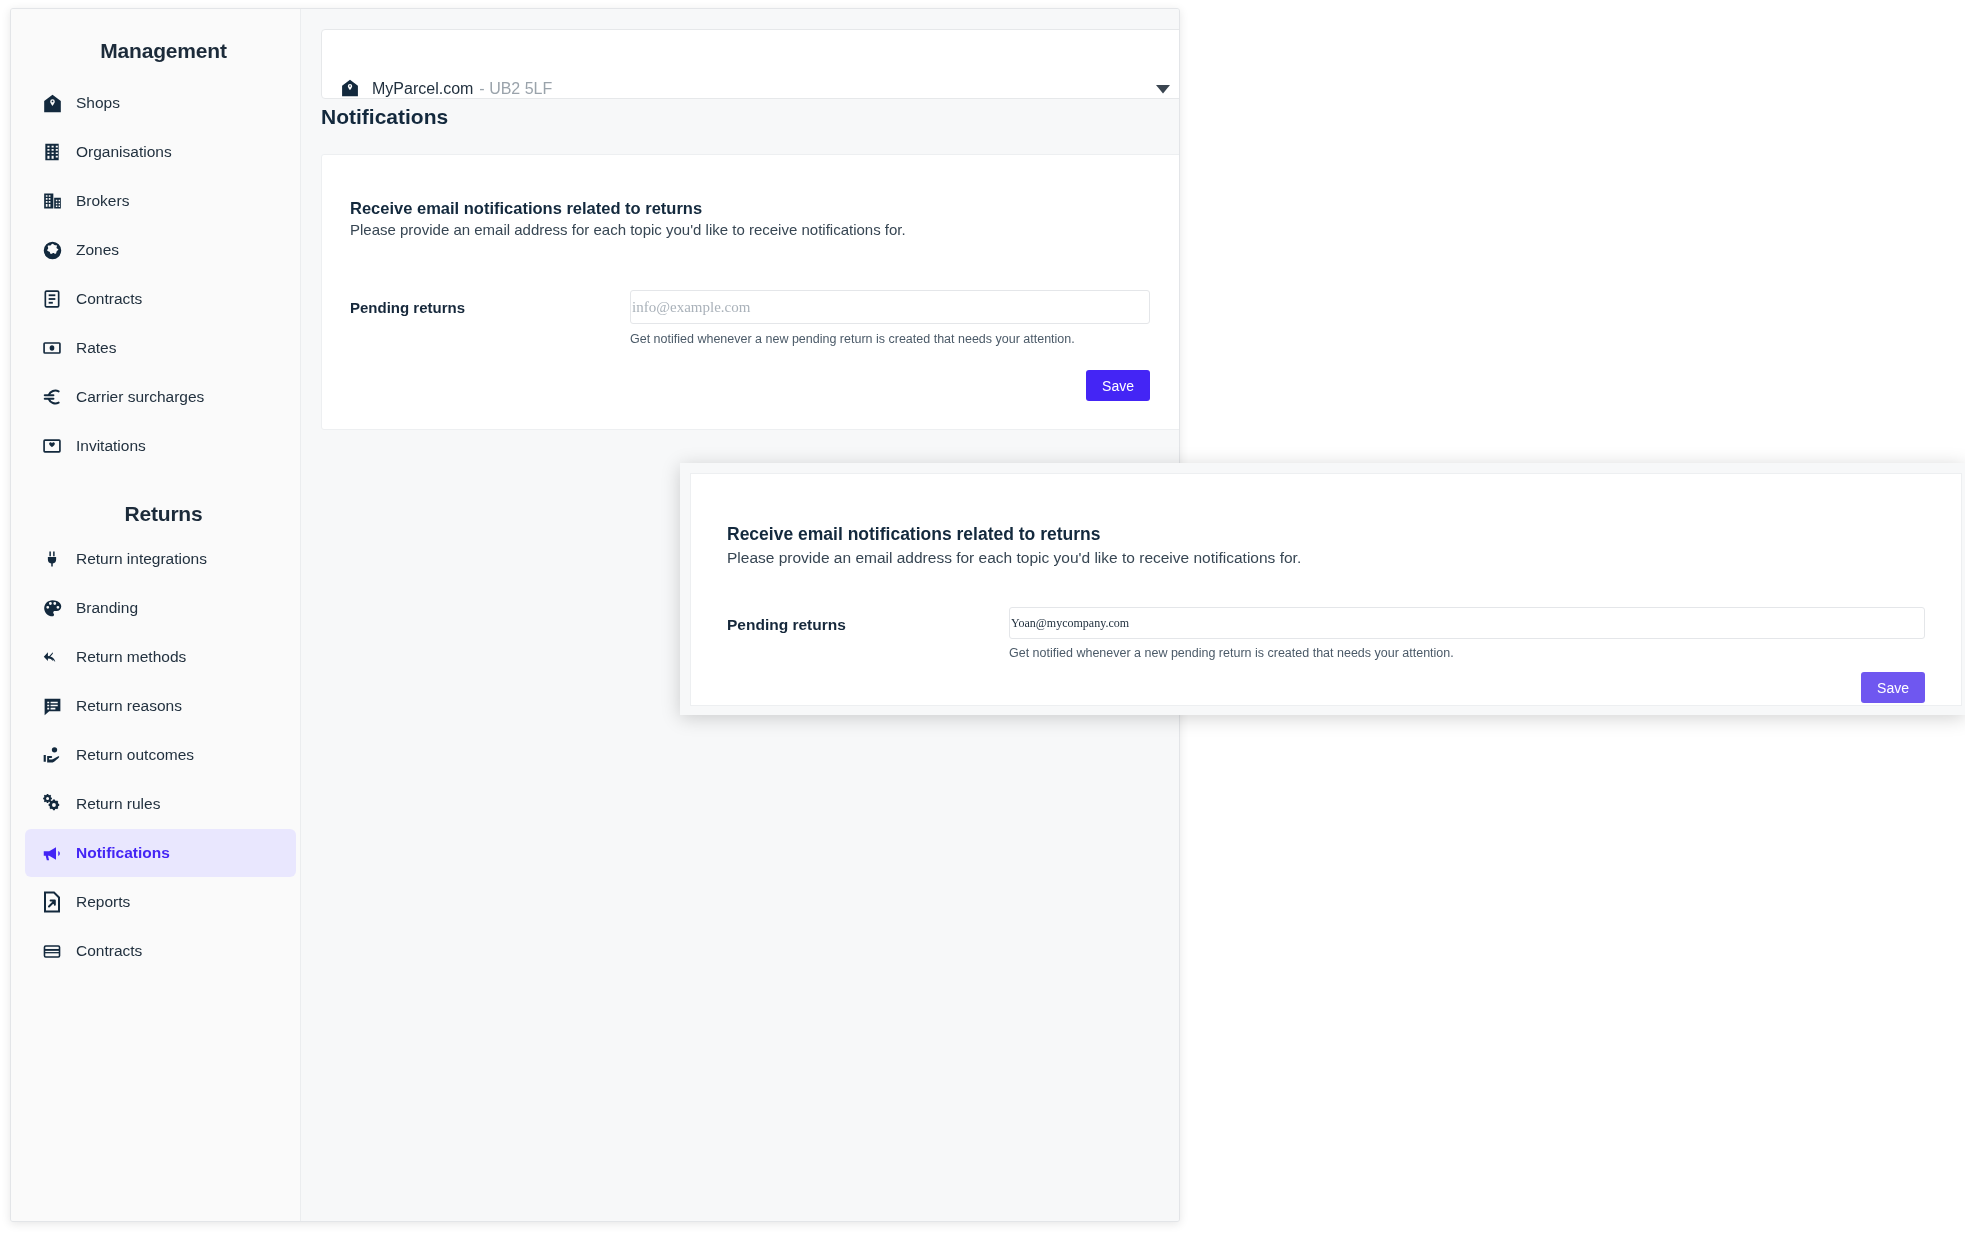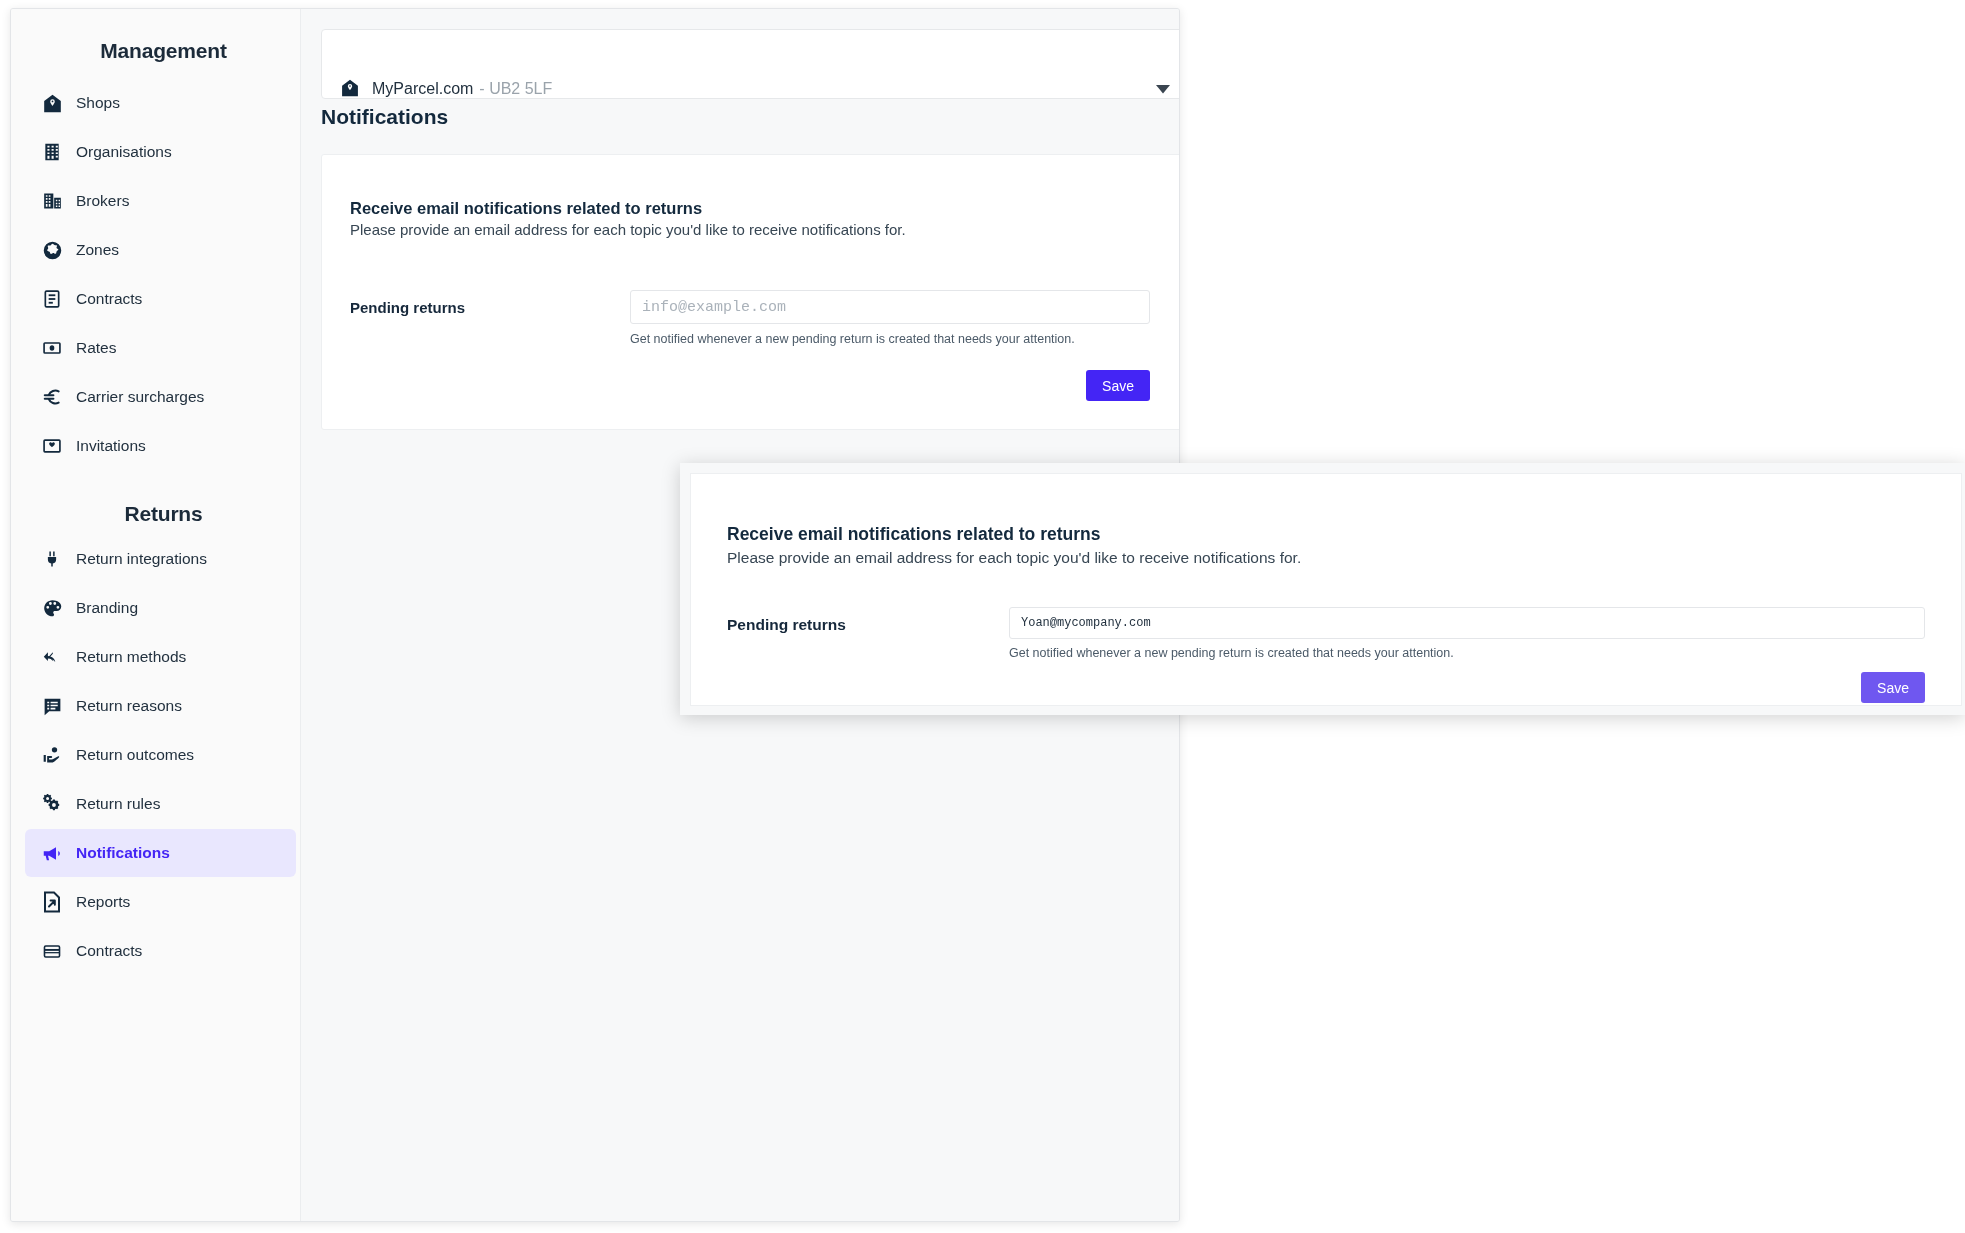--- a/index.html
+++ b/index.html
@@ -158,24 +158,24 @@
     min-width: 280px;
     padding-top: 9px;
   }
   .field-control { flex: 1; }
   .text-input {
     width: 100%;
     height: 34px;
     box-sizing: border-box;
     border: 1px solid #e4e6e9;
     border-radius: 3px;
-    padding: 0 11px;
+    padding: 0 1px;
     font-size: 15px;
     color: #22313f;
-    font-family: Liberation Mono, monospace;
+    font-family: Liberation Serif, serif;
     outline: none;
     background: #fff;
   }
   .text-input::placeholder { color: #aab2ba; }
   .field-help {
     font-size: 12.5px;
     color: #4b5a68;
     margin-top: 8px;
   }
   .card-actions {

